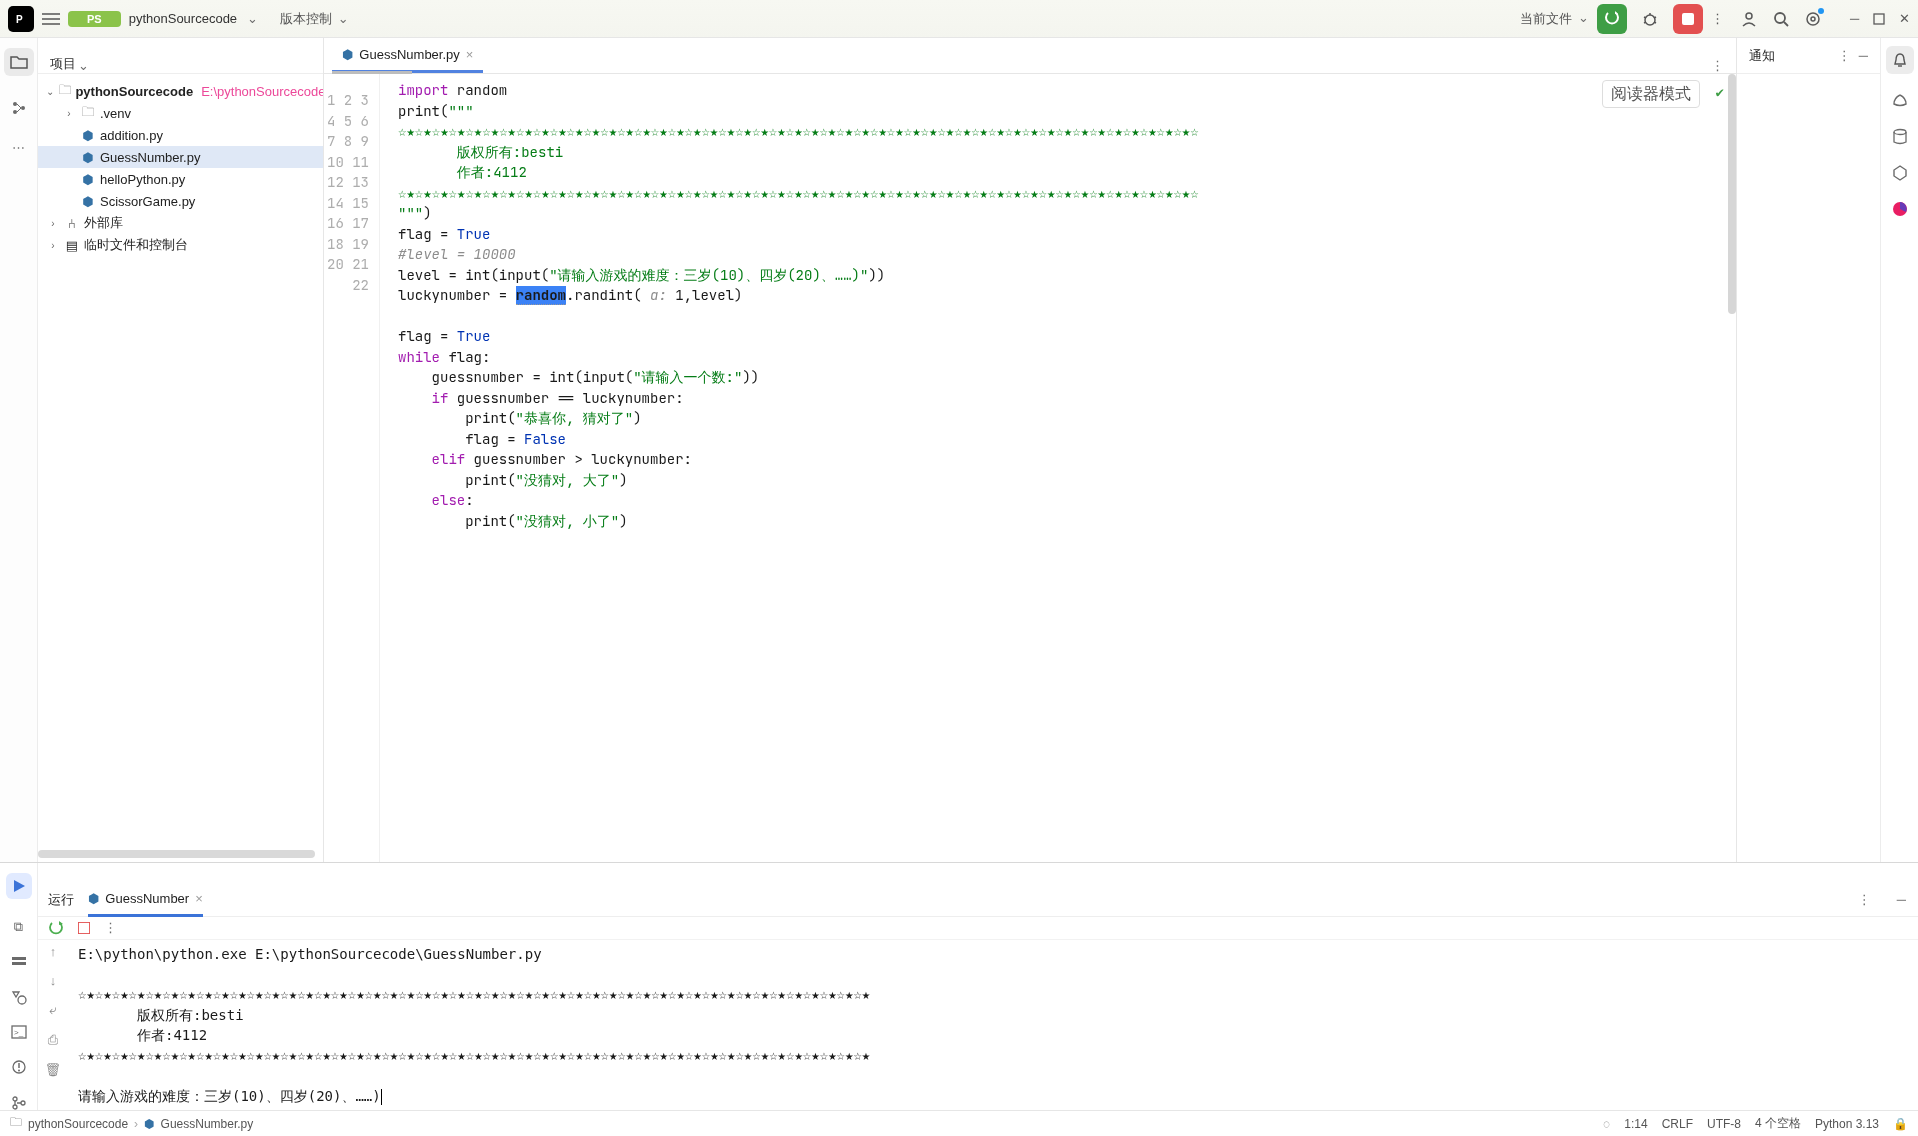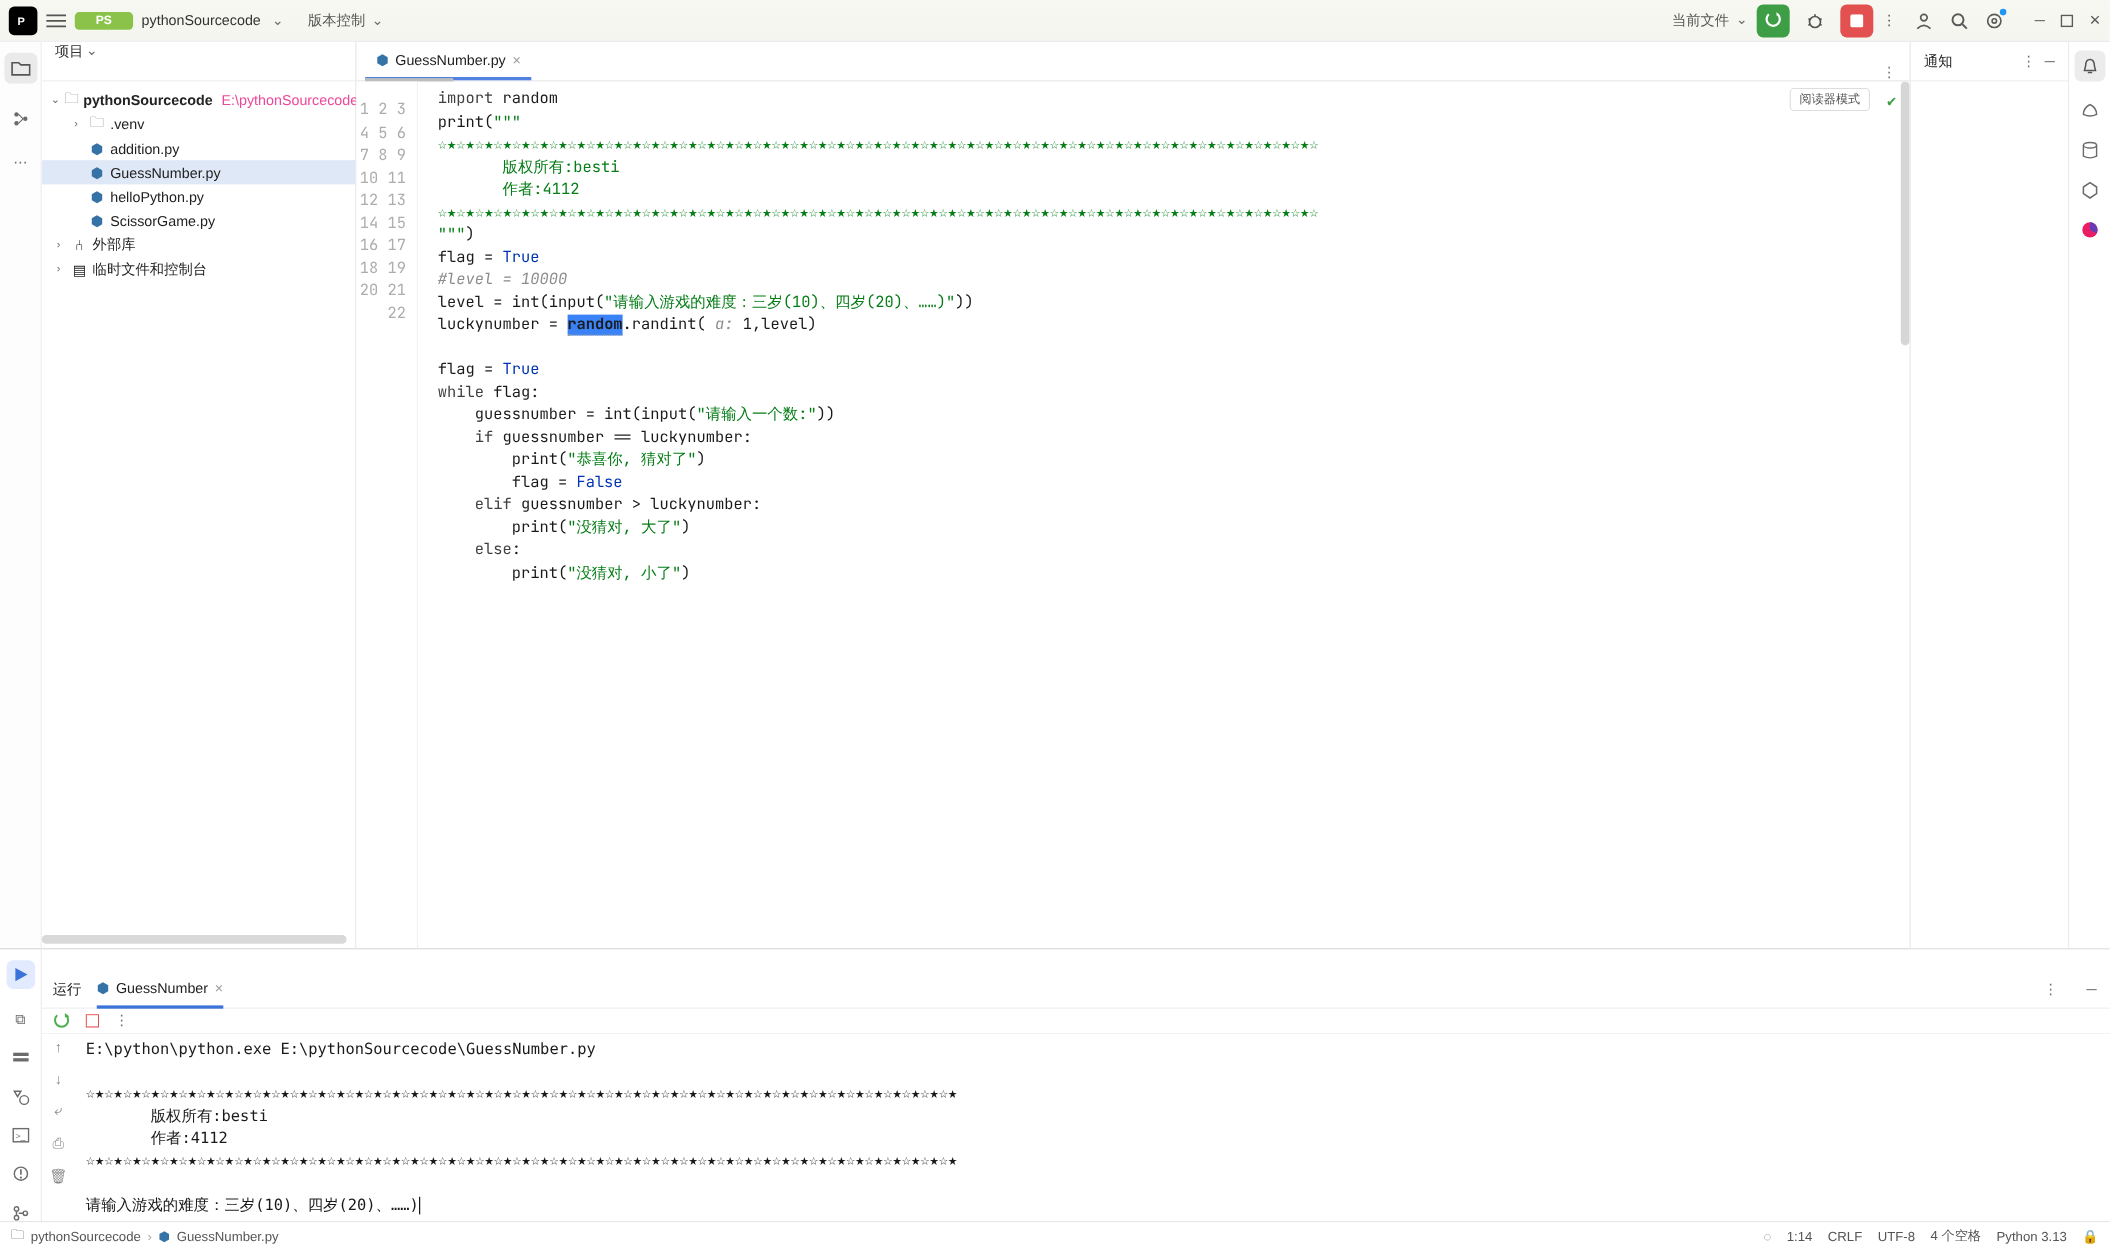--- a/index.html
+++ b/index.html
@@ -26,21 +26,21 @@
 .main-row { flex: 1; display: flex; min-height: 0; }
 .leftbar { width: 38px; background: #fdfdfd; border-right: 1px solid #ececec; display: flex; flex-direction: column; align-items: center; padding-top: 10px; gap: 24px; }
 .leftbar .ico { cursor: pointer; color: #6b6b6b; }
 .leftbar .folder-active { background: #eaeaea; border-radius: 6px; padding: 6px; }
 
 .leftbar-b { width: 38px; background: #fff; border-left: 1px solid #ececec; display: flex; flex-direction: column; align-items: center; padding-top: 8px; gap: 18px; }
 .bell-active { background: #ececec; border-radius: 6px; padding: 6px; }
 
 
 .project-panel { width: 286px; background: #fff; border-right: 1px solid #e6e6e6; display: flex; flex-direction: column; }
-.panel-head { height: 36px; display: flex; align-items: flex-start; padding: 0 12px; border-bottom: 1px solid #eee; font-weight: 500; color: #333; gap: 0; }
+.panel-head { height: 36px; display: flex; align-items: flex-end; padding: 0 12px; border-bottom: 1px solid #eee; font-weight: 500; color: #333; gap: 0; }
 .tree { padding: 6px 0; overflow: auto; flex: 1; }
 .tree-row { display: flex; align-items: center; height: 22px; padding-left: 8px; gap: 4px; cursor: pointer; white-space: nowrap; }
 .tree-row.selected { background: #dfe8f6; }
 .tree-row .exp { width: 14px; text-align: center; color: #6b6b6b; font-size: 10px; }
 .tree-row .ico { width: 16px; display: flex; justify-content: center; }
 .tree-row .lbl { color: #222; }
 .tree-row .path { color: #ec4899; margin-left: 4px; }
 .indent1 { padding-left: 24px; }
 .indent2 { padding-left: 42px; }
 .py-ico { color: #3572A5; }
@@ -49,27 +49,27 @@
 
 .editor-col { flex: 1; display: flex; flex-direction: column; min-width: 0; }
 .tabs { height: 36px; border-bottom: 1px solid #e6e6e6; display: flex; align-items: flex-end; padding-left: 8px; position: relative; }
 .tab { height: 34px; display: flex; align-items: center; padding: 0 10px; gap: 6px; border-bottom: 3px solid #5182e0; background: #fff; }
 .tab .close { color: #9b9b9b; cursor: pointer; }
 .tab-under { position:absolute; left:8px; bottom:-1px; width:80px; height:3px; background:#bdbdbd; }
 .tabs .dots { margin-left: auto; margin-right: 12px; cursor: pointer; color: #6b6b6b; }
 .editor-body { flex: 1; display: flex; position: relative; overflow: hidden; font-family: "JetBrains Mono", Consolas, monospace; font-size: 14px; }
 .gutter { width: 56px; background: #fff; text-align: right; color: #adadad; padding: 16px 10px 6px 0; border-right: 1px solid #f0f0f0; line-height: 20.5px; }
 .code { flex: 1; padding: 6px 0 6px 18px; white-space: pre; line-height: 20.5px; color: #1a1a1a; overflow: hidden; }
-.kw { color: #404040; }
+.kw { color: #a21caf; }
 .str { color: #067d17; }
 .bool { color: #0033b3; }
 .cmt { color: #8c8c8c; font-style: italic; }
 .param-hint { color: #8c8c8c; font-style: italic; }
 .rand { background: #3b82f6; border-bottom: 1px dotted #999; font-weight: bold; }
-.reader-badge { position: absolute; top: 6px; right: 36px; border: 1px solid #ddd; border-radius: 4px; padding: 2px 8px; font-size: 11px; color: #555; background: #fff; }
+.reader-badge { position: absolute; top: 6px; right: 36px; border: 1px solid #ddd; border-radius: 4px; padding: 2px 8px; font-size: 16px; color: #555; background: #fff; }
 .check-badge { position: absolute; top: 9px; right: 12px; color: #3e9e45; }
 .scrollbar-thumb { position:absolute; right:0; top:0; width:8px; height:240px; background:#d6d6d6; border-radius:4px; }
 
 
 .notify-panel { width: 144px; border-left: 1px solid #e6e6e6; background: #fff; }
 .notify-head { height: 36px; border-bottom: 1px solid #eee; display: flex; align-items: center; padding: 0 12px; font-weight: 500; gap: 8px; }
 .notify-head .sp { flex:1; }
 
 
 .run-panel { height: 248px; border-top: 1px solid #d8d8d8; display: flex; }

